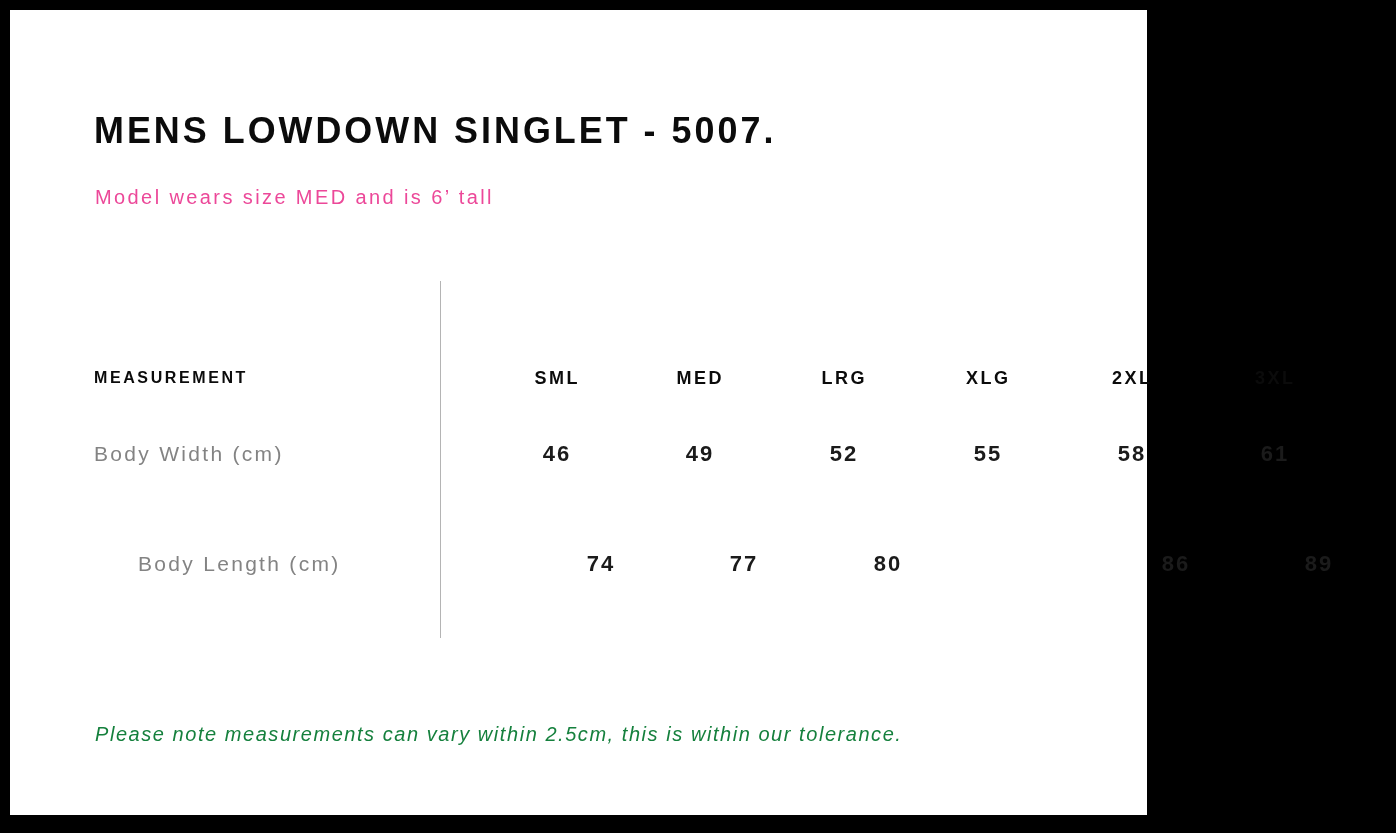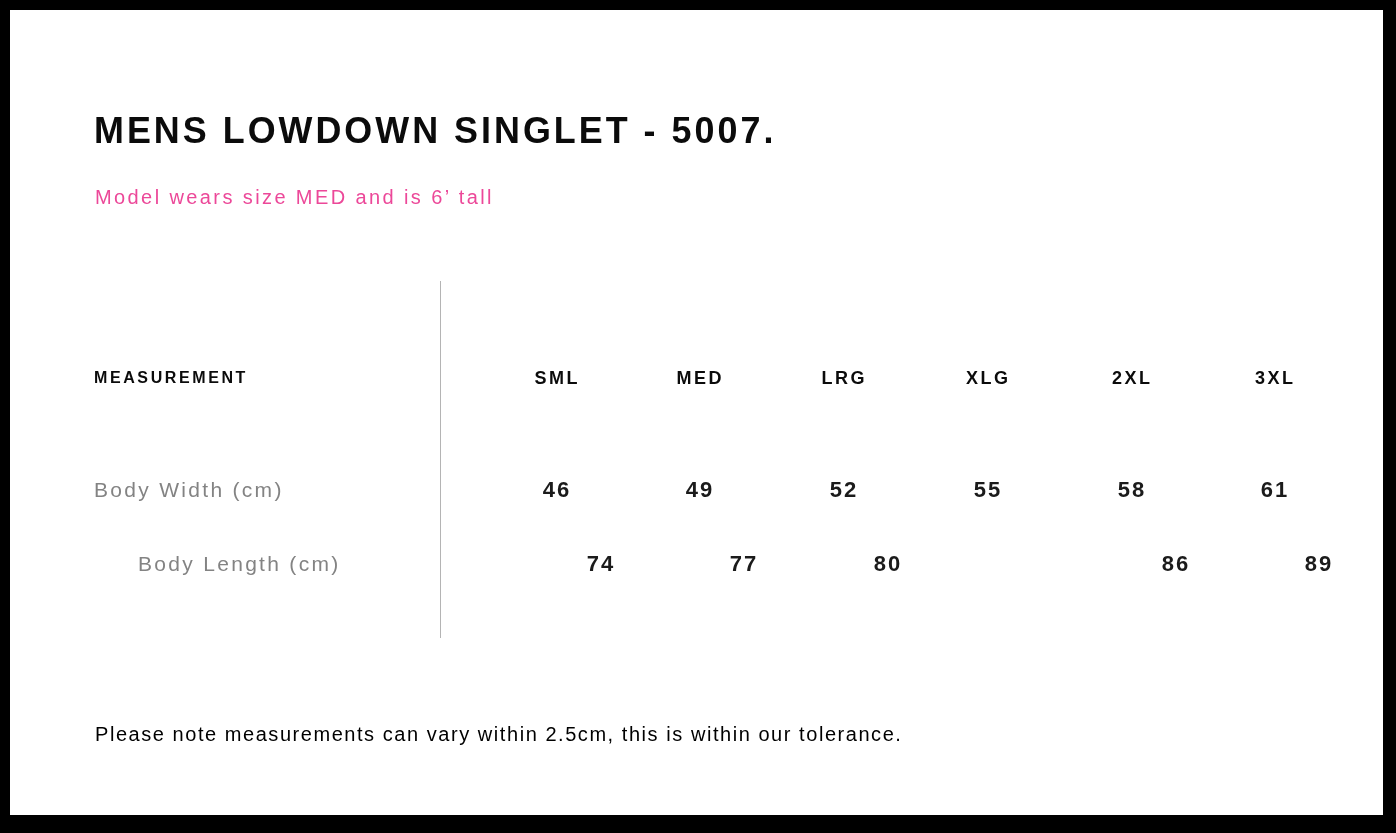--- a/index.html
+++ b/index.html
@@ -21,21 +21,21 @@
     width: 1396px;
     height: 833px;
     background: #000000;
     box-sizing: border-box;
   }
 
   .card {
     position: absolute;
     left: 10px;
     top: 10px;
-    width: 1373px;
+    width: 1137px;
     height: 805px;
     background: #ffffff;
     box-sizing: border-box;
     padding-left: 31px;
   }
 
   
   .page-title {
     position: absolute;
     left: 84px;
@@ -80,21 +80,21 @@
     background: #b4b4b4;
   }
 
   .row {
     position: absolute;
     left: 0;
     width: 1373px;
     height: 40px;
   }
   .row-header { top: 348px; }
-  .row-0 { top: 460px; text-align: right; }
+  .row-0 { top: 424px; text-align: right; }
   .row-1 { top: 534px; margin-left: 44px; }
 
   .row-label {
     position: absolute;
     left: 84px;
     top: 0;
     height: 40px;
     display: flex;
     align-items: center;
     white-space: nowrap;
@@ -147,22 +147,23 @@
   .c3 { left: 907px; }
   .c4 { left: 1051px; }
   .c5 { left: 1194px; }
 
   
   .footnote {
     position: absolute;
     left: 85px;
     top: 712px;
     font-size: 20px;
+    font-style: italic;
     font-weight: normal;
-    color: #000000;
+    color: #15803d;
     letter-spacing: 1.55px;
     white-space: nowrap;
     line-height: 1.2;
   }
 </style>
 </head>
 <body>
 
 <div class="frame">
   <div class="card">

